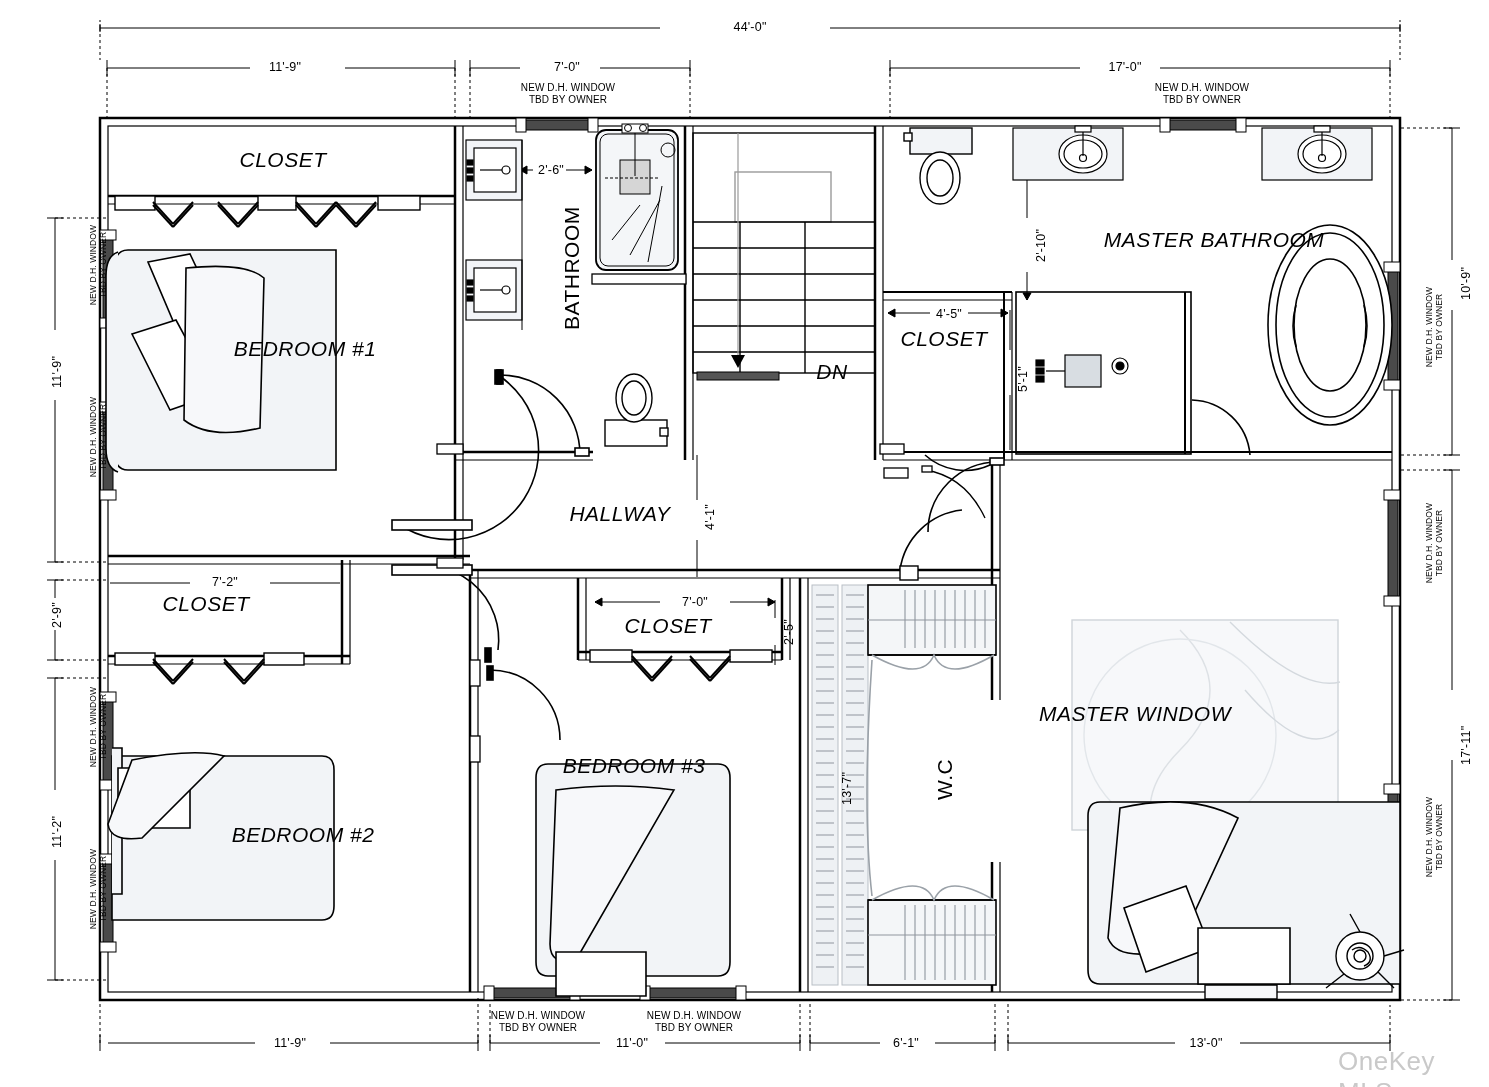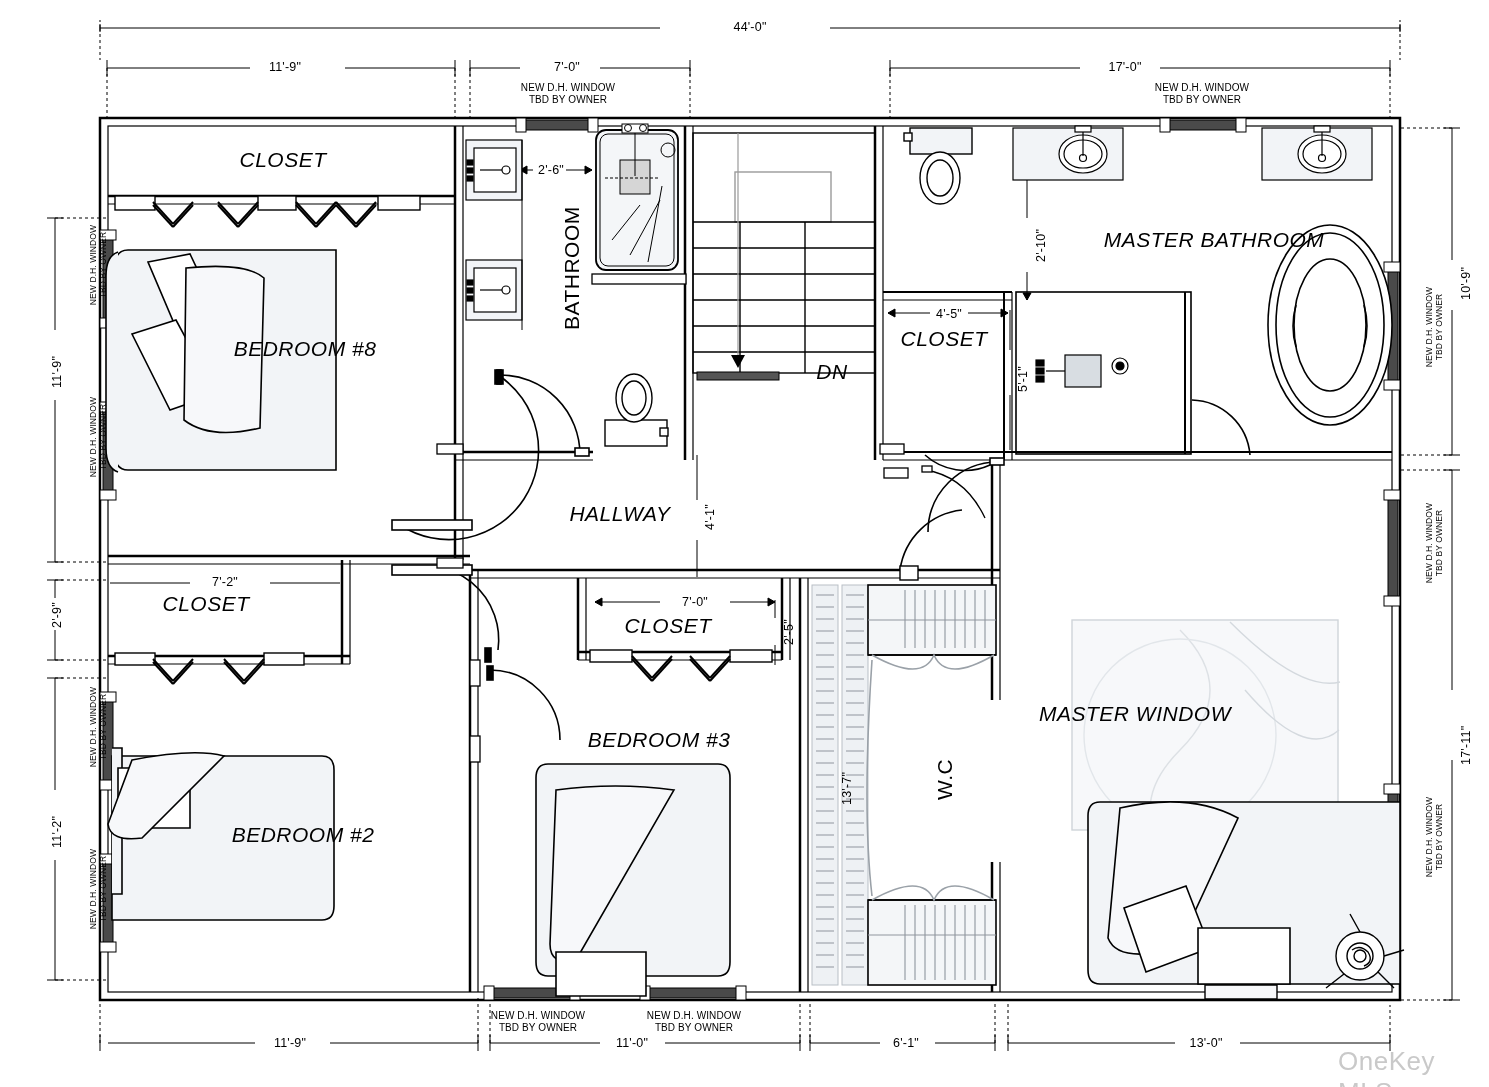--- a/index.html
+++ b/index.html
@@ -461,30 +461,30 @@
     <rect x="884" y="468" width="24" height="10"></rect>
   </g>
 
   <g stroke="#000" fill="none" stroke-width="1.3">
     <path d="M925 470 q40 6 60 48"></path>
     <rect x="922" y="466" width="10" height="6" fill="#fff"></rect>
   </g>
 </svg>
 
 <div class="lbl room ctr" style="left:283px;top:148px;">CLOSET</div>
-<div class="lbl room ctr" style="left:305px;top:337px;">BEDROOM #8</div>
+<div class="lbl room ctr" style="left:305px;top:337px;">BEDROOM #1</div>
 <div class="lbl roomv" style="left:560px;top:330px;transform:rotate(-90deg);">BATHROOM</div>
 <div class="lbl room ctr" style="left:1190px;top:228px;margin-left:24px;">MASTER BATHROOM</div>
 <div class="lbl room ctr" style="left:944px;top:327px;">CLOSET</div>
 <div class="lbl room ctr" style="left:620px;top:502px;">HALLWAY</div>
 <div class="lbl room ctr" style="left:832px;top:360px;">DN</div>
 <div class="lbl room ctr" style="left:206px;top:592px;">CLOSET</div>
 <div class="lbl room ctr" style="left:303px;top:823px;">BEDROOM #2</div>
 <div class="lbl room ctr" style="left:668px;top:614px;">CLOSET</div>
-<div class="lbl room ctr" style="left:634px;top:728px;margin-left:25px;">BEDROOM #3</div>
+<div class="lbl room ctr" style="left:634px;top:754px;">BEDROOM #3</div>
 <div class="lbl roomv" style="left:933px;top:800px;transform:rotate(-90deg);">W.C</div>
 <div class="lbl room ctr" style="left:1135px;top:702px;">MASTER WINDOW</div>
 
 <div class="lbl dim ctr" style="left:750px;top:20px;">44'-0"</div>
 <div class="lbl dim ctr" style="left:285px;top:60px;">11'-9"</div>
 <div class="lbl dim ctr" style="left:567px;top:60px;">7'-0"</div>
 <div class="lbl dim ctr" style="left:1125px;top:60px;">17'-0"</div>
 <div class="lbl dim ctr" style="left:551px;top:163px;">2'-6"</div>
 <div class="lbl dimv" style="left:1034px;top:262px;transform:rotate(-90deg);">2'-10"</div>
 <div class="lbl dim ctr" style="left:949px;top:307px;">4'-5"</div>

